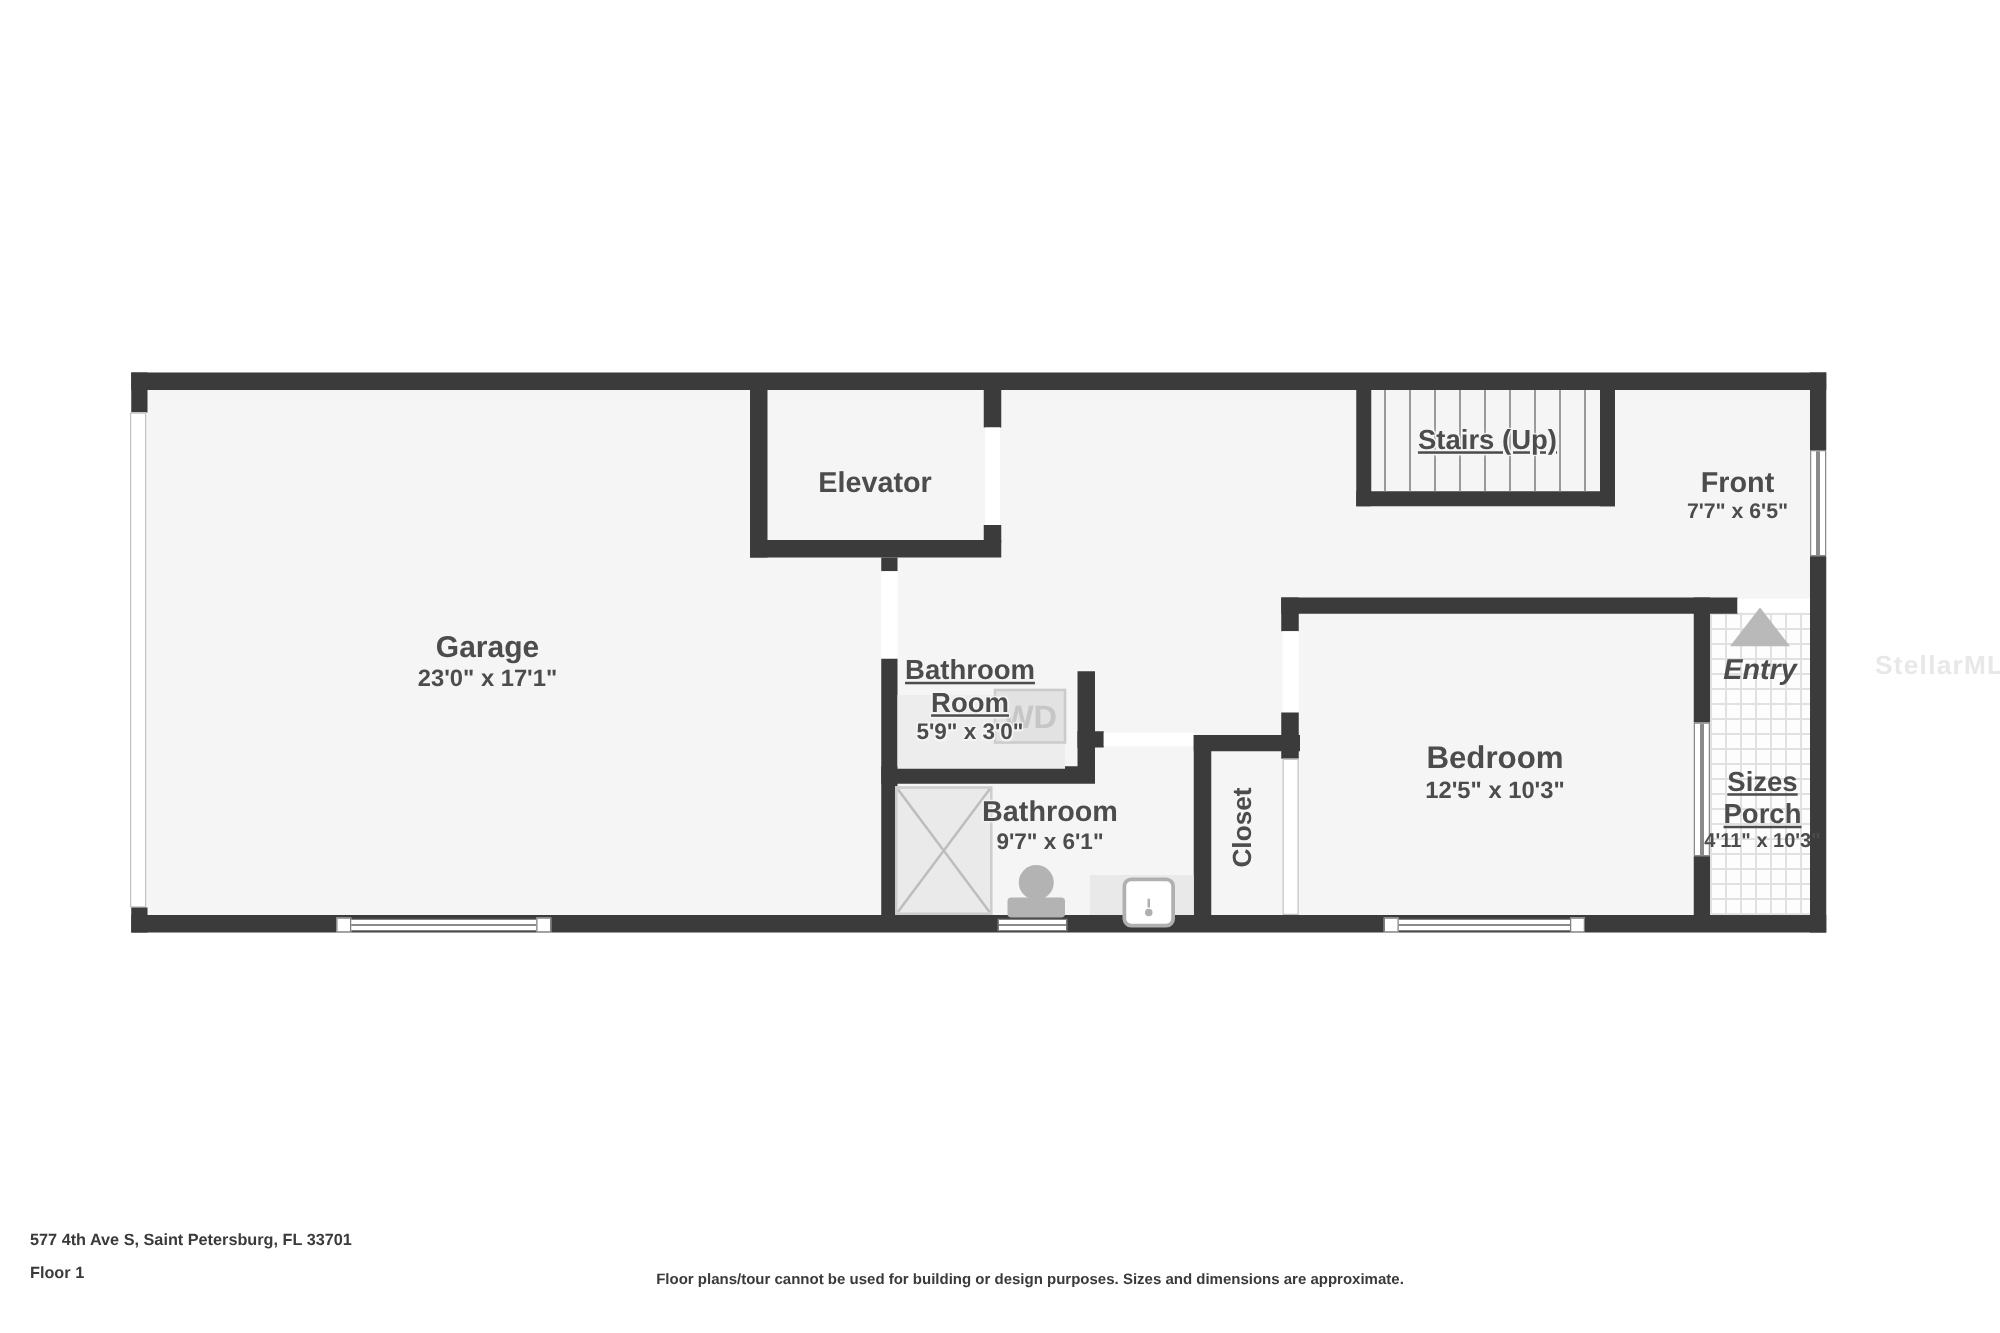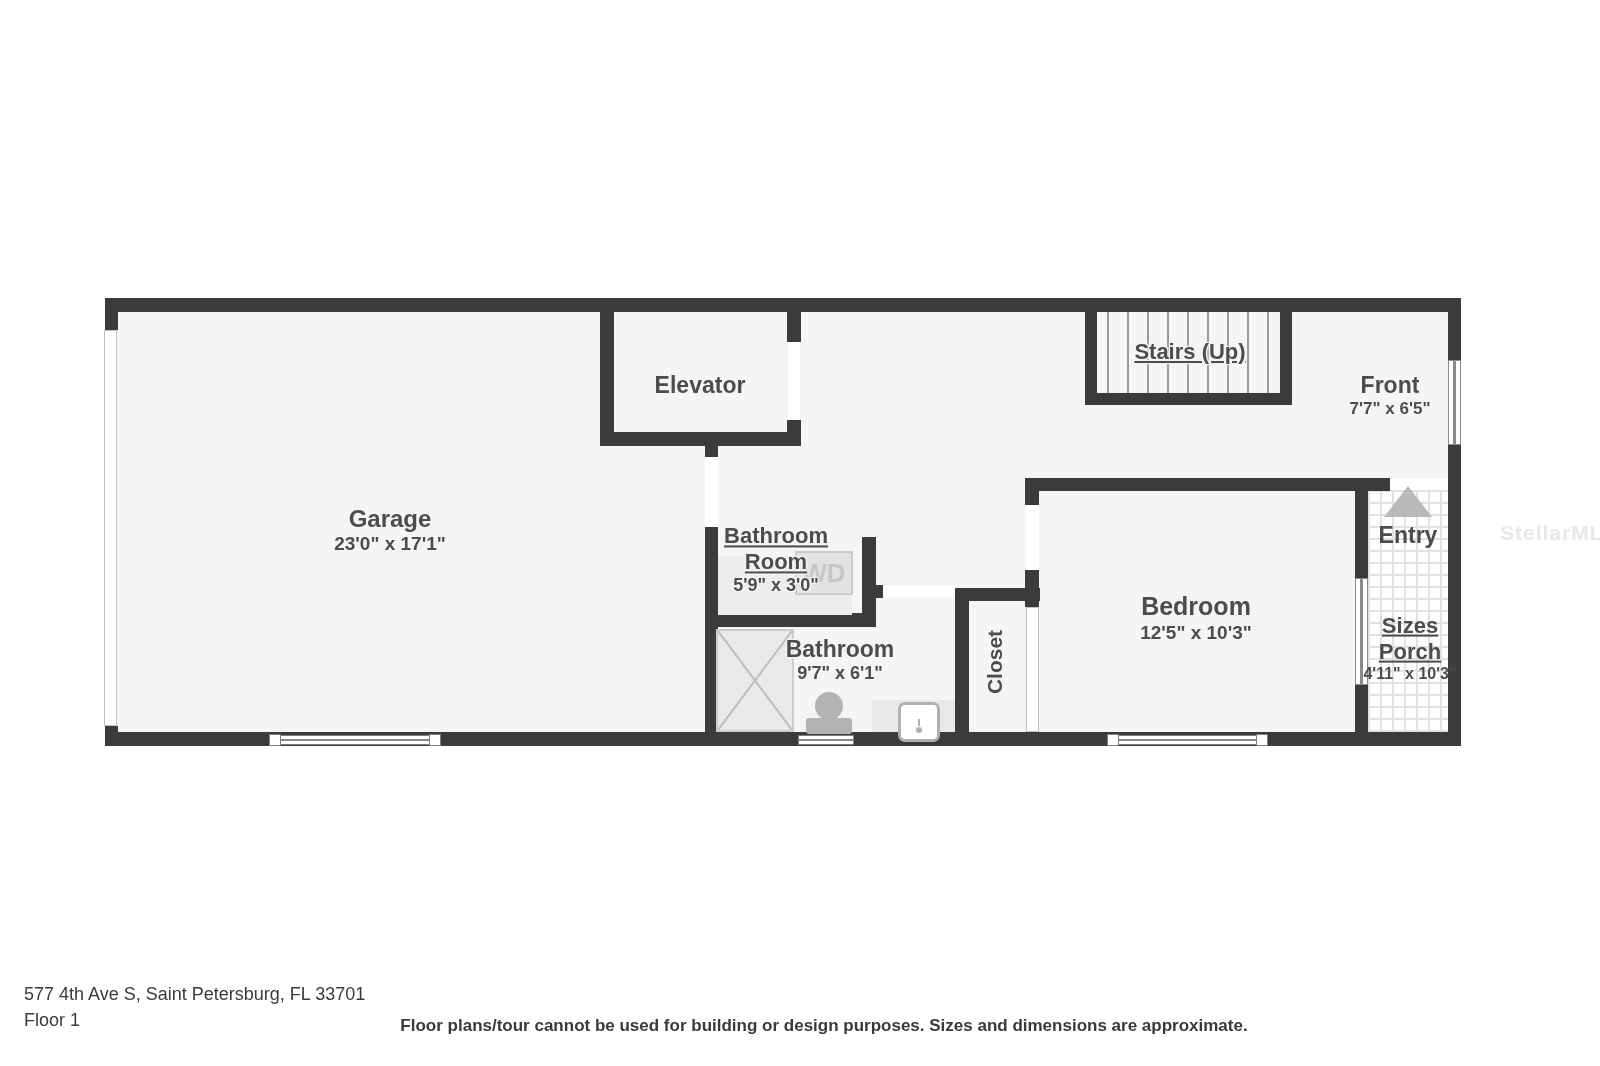--- a/index.html
+++ b/index.html
@@ -43,22 +43,22 @@
   .label {
     position:absolute; transform:translate(-50%,-50%);
     text-align:center; color:#4c4c4c; font-weight:bold; white-space:nowrap;
     text-shadow:-1px -1px 0 #f5f5f5, 1px -1px 0 #f5f5f5, -1px 1px 0 #f5f5f5, 1px 1px 0 #f5f5f5, 0 0 4px #f5f5f5;
     line-height:1.18;
   }
   .label-rot { transform:translate(-50%,-50%) rotate(-90deg); }
   .nm-25 { font-size:25px; } .nm-24 { font-size:24px; } .nm-23 { font-size:23px; }
   .nm-22 { font-size:22px;text-decoration:underline; } .nm-21 { font-size:21px; }
   .dm-19 { font-size:19px; } .dm-18 { font-size:18px; } .dm-17 { font-size:17px; } .dm-16 { font-size:16px; }
-  .footer-text { position:absolute; color:#3a3a3a; font-weight:normal; font-size:18px; }
-  .disclaimer { position:absolute; left:50%; transform:translateX(-50%); color:#3a3a3a; font-weight:bold; font-size:17px; white-space:nowrap;padding-left:48px; }
+  .footer-text { position:absolute; color:#3a3a3a; font-weight:bold; font-size:13px; }
+  .disclaimer { position:absolute; left:50%; transform:translateX(-50%); color:#3a3a3a; font-weight:bold; font-size:12px; white-space:nowrap;padding-left:48px; }
   .watermark { position:absolute; color:#e8e8e8; font-size:21px; font-weight:bold; letter-spacing:1px; }
 </style>
 </head>
 <body>
 
 <div class="plan">
 
   <div class="floor" style="left:105px; top:298px; width:1356px; height:448px;"></div>
 
   <div class="tile" style="left:1368px; top:490px; width:80px; height:242px;"></div>
@@ -165,21 +165,21 @@
 
   <div class="label" style="left:1190px; top:352px;">
     <div class="nm-22">Stairs (Up)</div>
   </div>
 
   <div class="label" style="left:1390px; top:396px;">
     <div class="nm-23">Front</div>
     <div class="dm-17">7'7" x 6'5"</div>
   </div>
 
-  <div class="label" style="left:1408px; top:536px; text-shadow:none;">
+  <div class="label" style="left:1408px; top:536px; text-shadow:none;font-style:italic;">
     <div class="nm-23">Entry</div>
   </div>
 
   <div class="label" style="left:1410px; top:648px; text-shadow:none;">
     <div class="nm-22">Sizes</div>
     <div class="nm-22">Porch</div>
     <div class="dm-16">4'11" x 10'3"</div>
   </div>
 
   <div class="watermark" style="left:1500px; top:521px;">StellarMLS</div>

